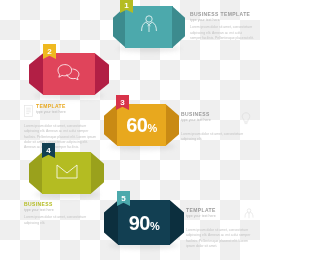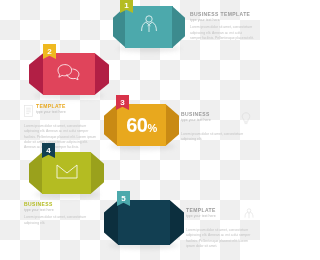--- a/index.html
+++ b/index.html
@@ -275,20 +275,25 @@
       <div class="tb-body" style="margin-top:2px;">Lorem ipsum dolor sit amet, consectetuer adipiscing elit.</div>
     </div>
   </div>
 
   <div class="hexblock" style="left:104px; top:200px; width:80px; height:45px;">
     <div class="hex">
       <div class="shadow"></div>
       <div class="face left" style="background:#0C2F3E;"></div>
       <div class="face center" style="background:#123F52;"></div>
       <div class="face right" style="background:#0C2F3E;"></div>
+      <div class="content">
+        <div class="pct">
+          <span class="num">90</span><span class="sym">%</span>
+        </div>
+      </div>
       <div class="badge" style="left:13px; top:-9px; background:#4CA9AC;">
         <span>5</span>
       </div>
     </div>
   </div>
 
   <div class="textblock" style="left:186px; top:207px; width:68px;">
     <div class="tb-with-icon">
       <span class="tb-icon right-icon">
         <svg width="10" height="13" viewBox="0 0 10 13" fill="none" stroke="#c9c9c9" stroke-width="0.7">

